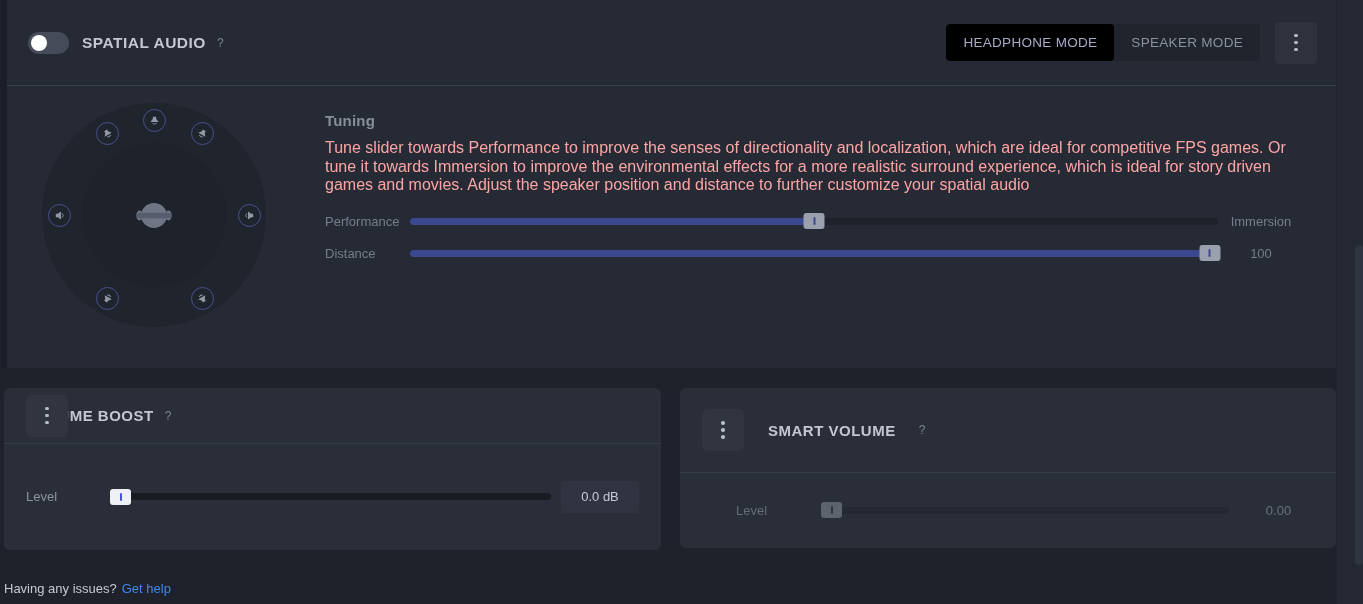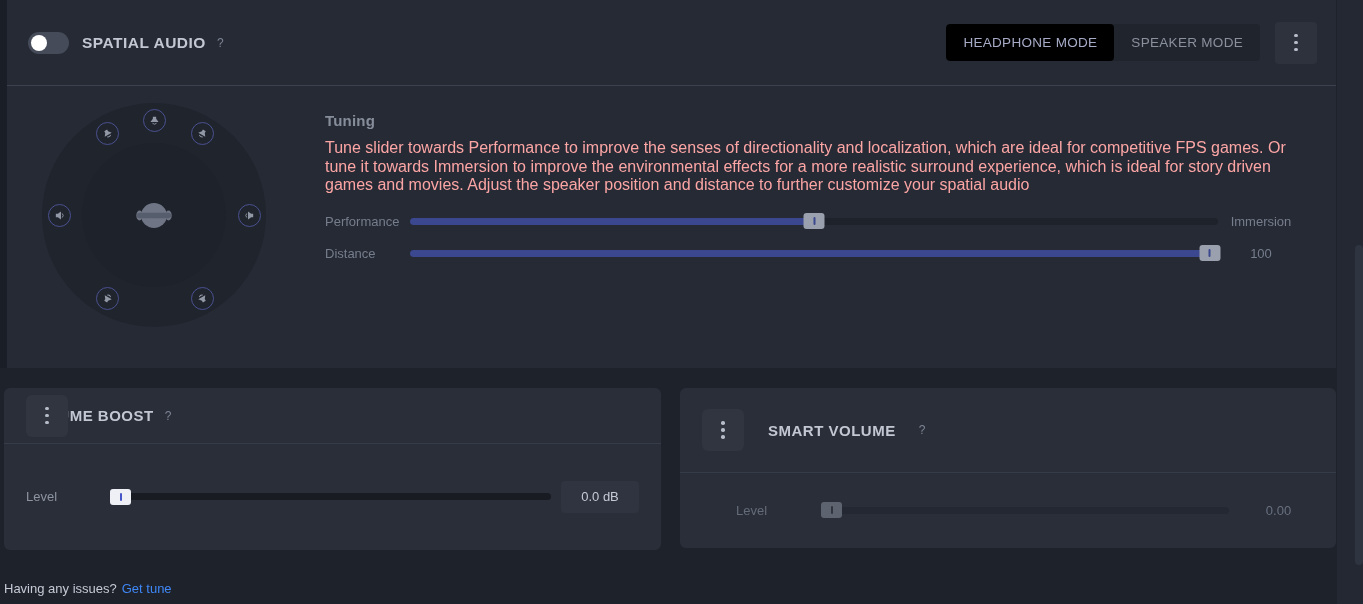--- a/index.html
+++ b/index.html
@@ -225,18 +225,18 @@
     <div class="panel-row">
       <div class="row-label">Level</div>
       <div class="slider">
         <div class="thumb dim at-start" style="left:0;"></div>
       </div>
       <div class="value-box">0.00</div>
     </div>
   </div>
 
   <div class="footer">
-    <span>Having any issues?</span><a>Get tune</a>
+    <span>Having any issues?</span><a>Get help</a>
   </div>
 
   <div class="gutter"></div>
   <div class="scroll-thumb"></div>
 </div>
 
 </body></html>

